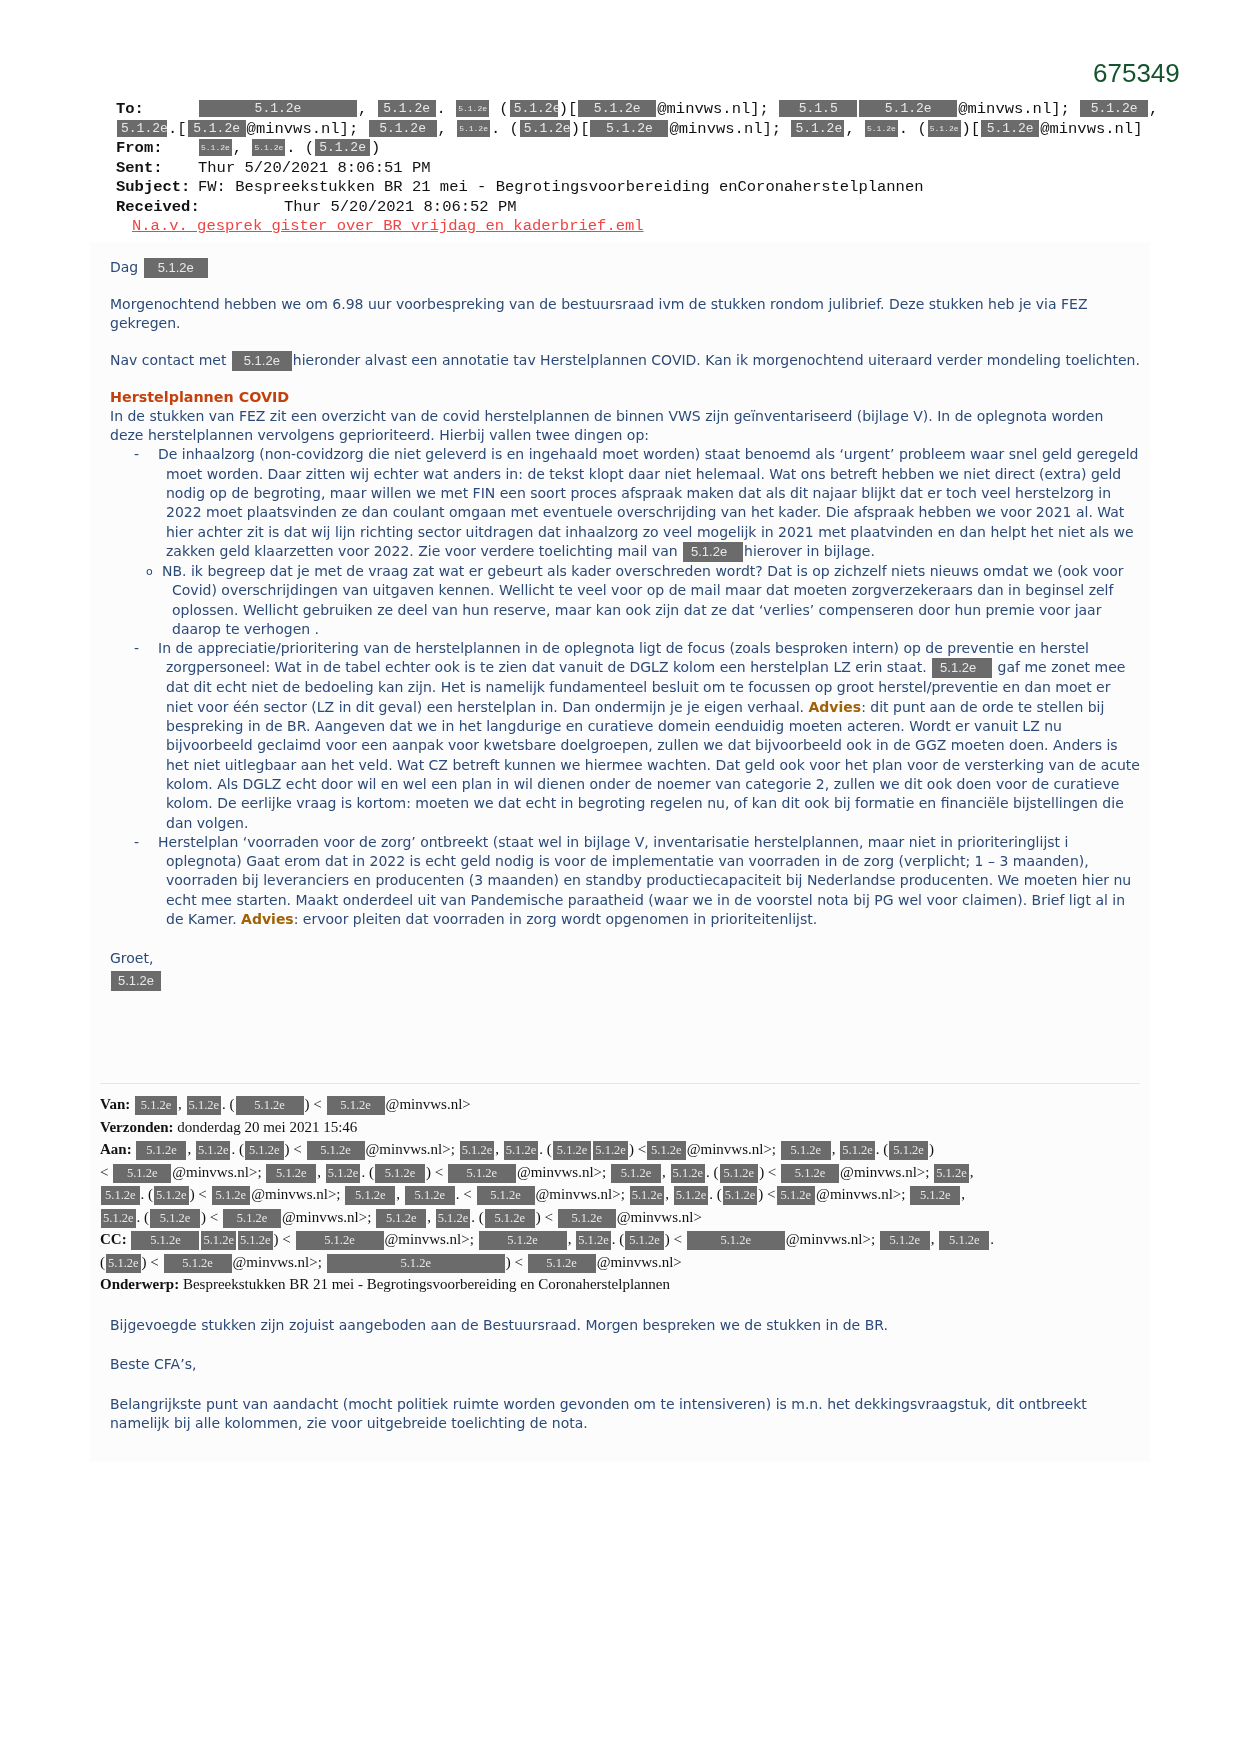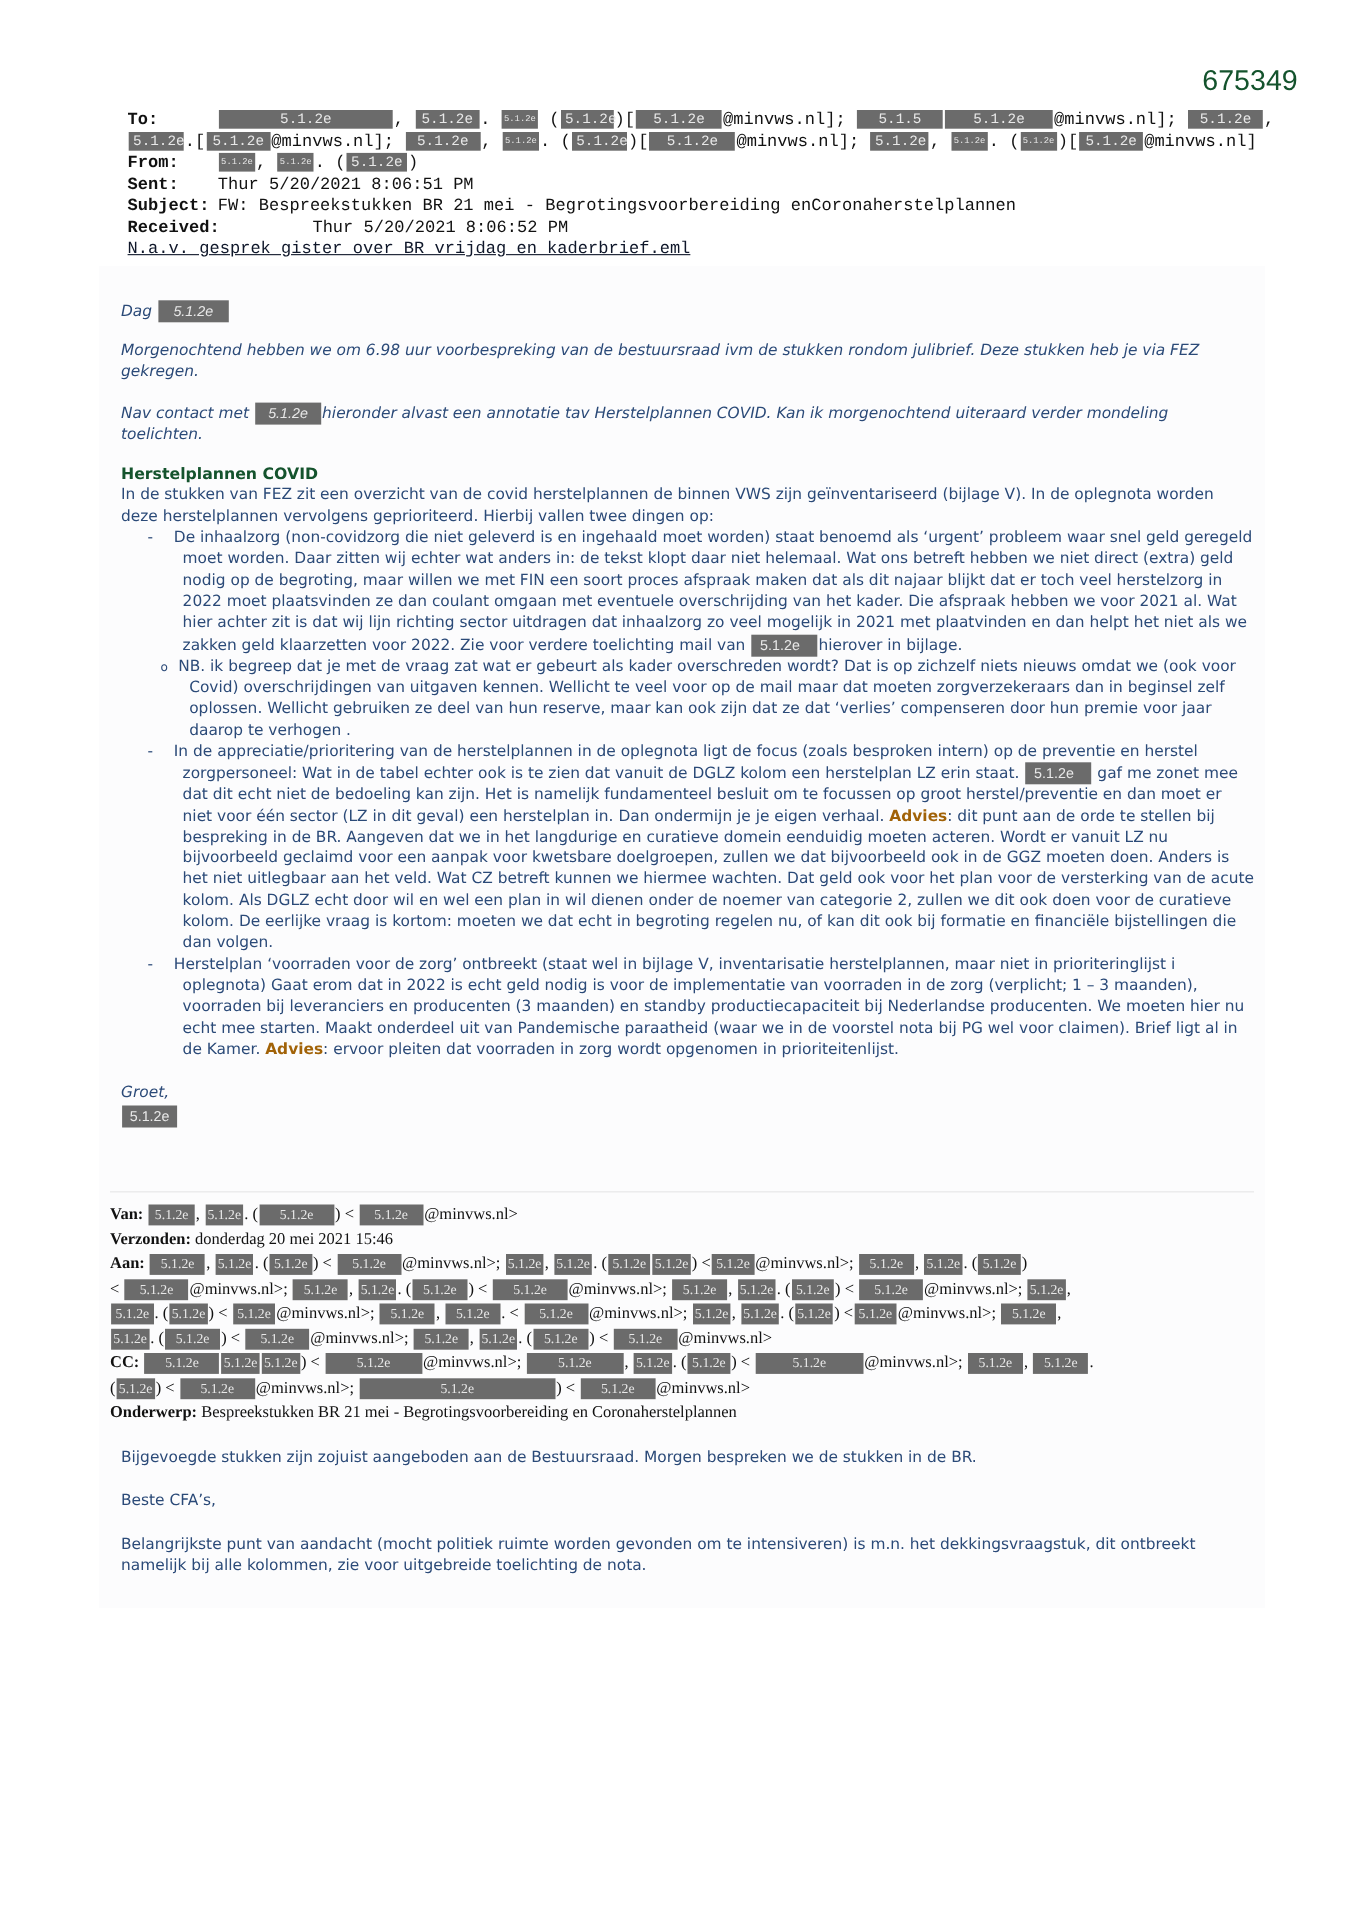--- a/index.html
+++ b/index.html
@@ -8,25 +8,25 @@
   .hdr { position: absolute; left: 116px; top: 100px; width: 1040px; font-size: 15.5px; line-height: 19.5px; font-family: Liberation Mono, monospace; }
   .hdr .row { white-space: nowrap; }
   .hdr b { font-weight: bold; display: inline-block; }
   .lbl-to { width: 82px; }
   .lbl-from { width: 82px; }
   .lbl-sent { width: 82px; }
   .lbl-subj { width: 82px; }
   .lbl-recv { width: 168px; }
   .red { display: inline-block; background: #6b6b6b; color: #e8e8e8; font-size: 13px; line-height: 17px; text-align: center; vertical-align: middle; padding: 0 4px; margin: 0 1px; }
   .red.sm { font-size: 8px; padding: 0 2px; }
-  .attach-link { color: #0f172a; text-decoration: underline; cursor: pointer; }
+  .attach-link { color: #ef4444; text-decoration: underline; cursor: pointer; margin-left: 16px; }
   .panel { position: absolute; left: 90px; top: 242px; width: 1060px; height: 1220px; background: #fcfcfd; }
   .body { position: absolute; left: 110px; top: 258px; width: 1030px; font-family: "DejaVu Sans", sans-serif; font-size: 14px; line-height: 19.3px; color: #2b4a78; }
-  .body p { margin: 15px 0 17px 0; font-style: italic; }
-  .body h4 { margin: 0; font-size: 14.3px; font-weight: bold; color: #14532d; }
+  .body p { margin: 0 0 17px 0; }
+  .body h4 { margin: 0; font-size: 14.3px; font-weight: bold; color: #c2410c; }
   .body ul { margin: 0; padding: 0; list-style: none; }
   .body li.dash { position: relative; padding-left: 62px; text-indent: -8px; margin-left: -6px; }
   .body li.dash::before { content: "-"; position: absolute; left: 30px; text-indent: 0; }
   .body li.circ { position: relative; padding-left: 124px; text-indent: -10px; margin-left: -62px; }
   .body li.circ::before { content: "o"; position: absolute; left: 98px; font-size: 11px; text-indent: 0; }
   .body b { color: #a16207; }
   .body .red { font-family: "Liberation Sans", sans-serif; line-height: 20px; }
   .fwd { position: absolute; left: 100px; top: 1093px; width: 1040px; font-family: "Liberation Sans", sans-serif; font-size: 15px; line-height: 22.5px; color: #111; }
   .fwd .row { white-space: nowrap; font-family: Liberation Serif, serif; }
   .fwd .red { font-size: 12.5px; line-height: 19px; }

